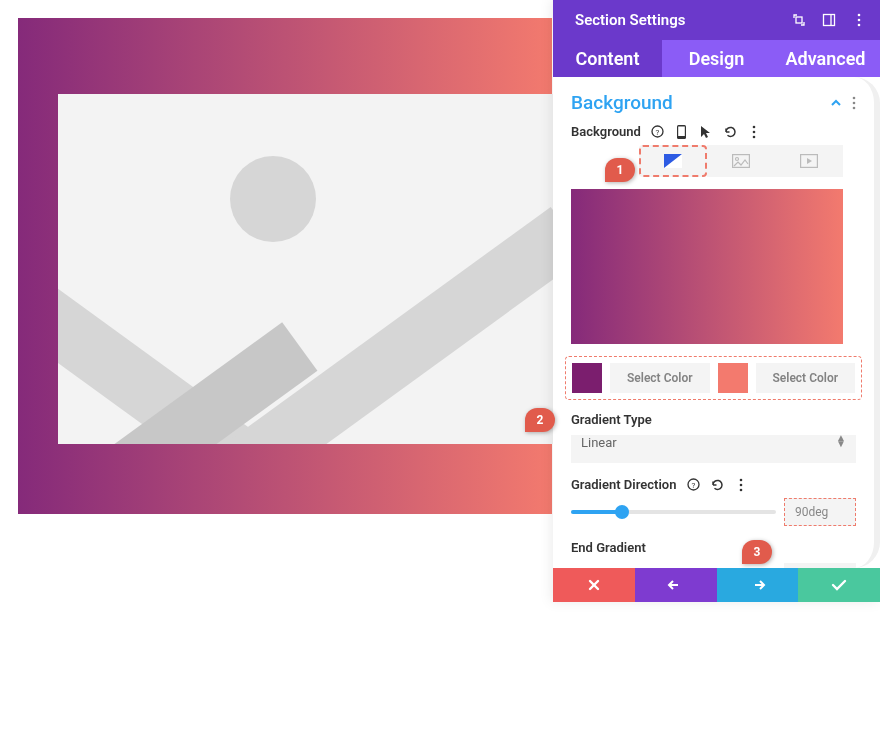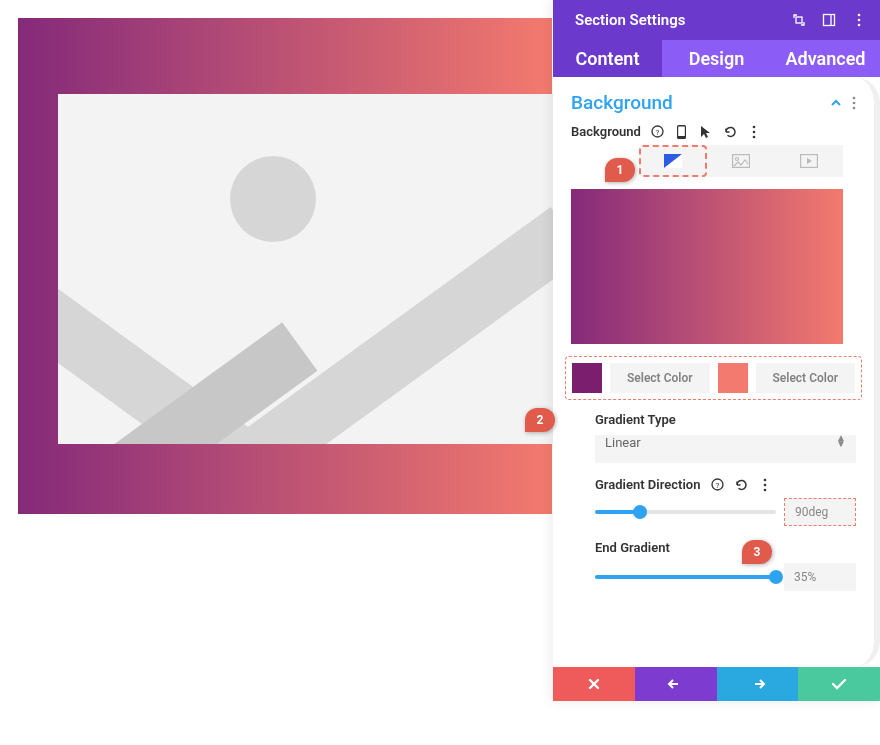--- a/index.html
+++ b/index.html
@@ -8,21 +8,21 @@
   
   .canvas { position: absolute; left: 18px; top: 18px; width: 534px; height: 496px; background: linear-gradient(90deg, #852a7a 0%, #f37a6e 100%); }
   .placeholder { position: absolute; left: 40px; top: 76px; width: 495px; height: 350px; background: #f3f3f3; overflow: hidden; }
   .ph-sun { position: absolute; left: 172px; top: 62px; width: 86px; height: 86px; border-radius: 50%; background: #d6d6d6; }
   .ph-mtn { position: absolute; background: #d6d6d6; }
   .ph-m1 { width: 520px; height: 60px; transform: rotate(-36deg); left: 40px; top: 260px; }
   .ph-m2 { width: 520px; height: 60px; transform: rotate(36deg); left: -180px; top: 260px; }
   .ph-m3 { width: 400px; height: 60px; transform: rotate(-36deg); left: -120px; top: 340px; background:#c7c7c7;}
 
   
-  .panel { position: absolute; right: 0; top: 0; width: 327px; height: 701px; background: #fff; box-shadow: -2px 0 12px rgba(0,0,0,0.08); display: flex; flex-direction: column; }
+  .panel { position: absolute; right: 0; top: 0; width: 327px; height: 602px; background: #fff; box-shadow: -2px 0 12px rgba(0,0,0,0.08); display: flex; flex-direction: column; }
   .panel-header { background: #6b39cb; color: #fff; height: 40px; display: flex; align-items: center; padding: 0 14px 0 22px; justify-content: space-between;}
   .panel-title { font-size: 15px; font-weight: 600; }
   .hdr-icons { display: flex; gap: 16px; align-items:center; }
   .hdr-icons .ic { width: 14px; height: 14px; display:flex; align-items:center; justify-content:center; cursor:pointer;}
   .tabs { display: flex; background: #8b5cf6; color: #fff; height: 37px; }
   .tab { flex:1; display:flex; align-items:center; justify-content:center; font-size:18px; font-weight:600; cursor:pointer;}
   .tab.active { background: #6b39cb; }
 
   .panel-body { flex:1; overflow: hidden; position: relative; padding: 0 18px; border-right: 6px solid #f0f0f0; border-radius: 26px;}
   .section-head { display:flex; align-items:center; justify-content:space-between; padding: 14px 0 10px 0;}
@@ -41,21 +41,21 @@
   .bg-tab { width:68px; height:32px; background:#f4f4f4; display:flex; align-items:center; justify-content:center; cursor:pointer; color:#bbb;}
   .bg-tab.active svg { color:#2d5be3;}
   .dashed-badge { border:2px dashed #ef7b6c; border-radius:4px; }
 
   .gradient-preview { width: 272px; height: 155px; background: linear-gradient(90deg, #852a7a 0%, #f37a6e 100%); margin-bottom: 12px;}
 
   .color-row { display:flex; gap:8px; align-items:center; margin-bottom:12px; border:1px dashed #ef7b6c; border-radius:4px; padding:6px; margin-left:-6px; margin-right:-6px;}
   .swatch { width:30px; height:30px; }
   .sel-color-btn { flex:1; height:30px; background:#f4f4f4; color:#838383; font-size:12px; font-weight:600; display:flex; align-items:center; justify-content:center; cursor:pointer;}
 
-  .ctl-group { margin-bottom:14px;margin-left:24px; }
+  .ctl-group { margin-bottom:14px; }
   .ctl-label { font-size:13px; color:#333; font-weight:600; margin-bottom:8px; display:block;}
   .select { width:100%; height:28px; background:#f4f4f4; border:none; font-size:13px; color:#666; padding:0 10px; display:flex; justify-content:space-between; cursor:pointer;}
   .select-caret { color:#888; font-size:10px; line-height:6px;}
 
   .slider-row { display:flex; align-items:center; gap:8px;}
   .slider-track { position:relative; flex:1; height:4px; background:#e4e4e4; border-radius:2px;}
   .slider-fill { position:absolute; left:0; top:0; height:100%; background:#2ea3f2; border-radius:2px;}
   .slider-thumb { position:absolute; top:50%; width:14px; height:14px; background:#2ea3f2; border-radius:50%; transform:translate(-50%,-50%); cursor:pointer;}
   .val-box { width:72px; height:28px; background:#f4f4f4; font-size:12px; color:#888; display:flex; align-items:center; padding-left:10px;}
   .val-box.dashed { border:1px dashed #ef7b6c; }

